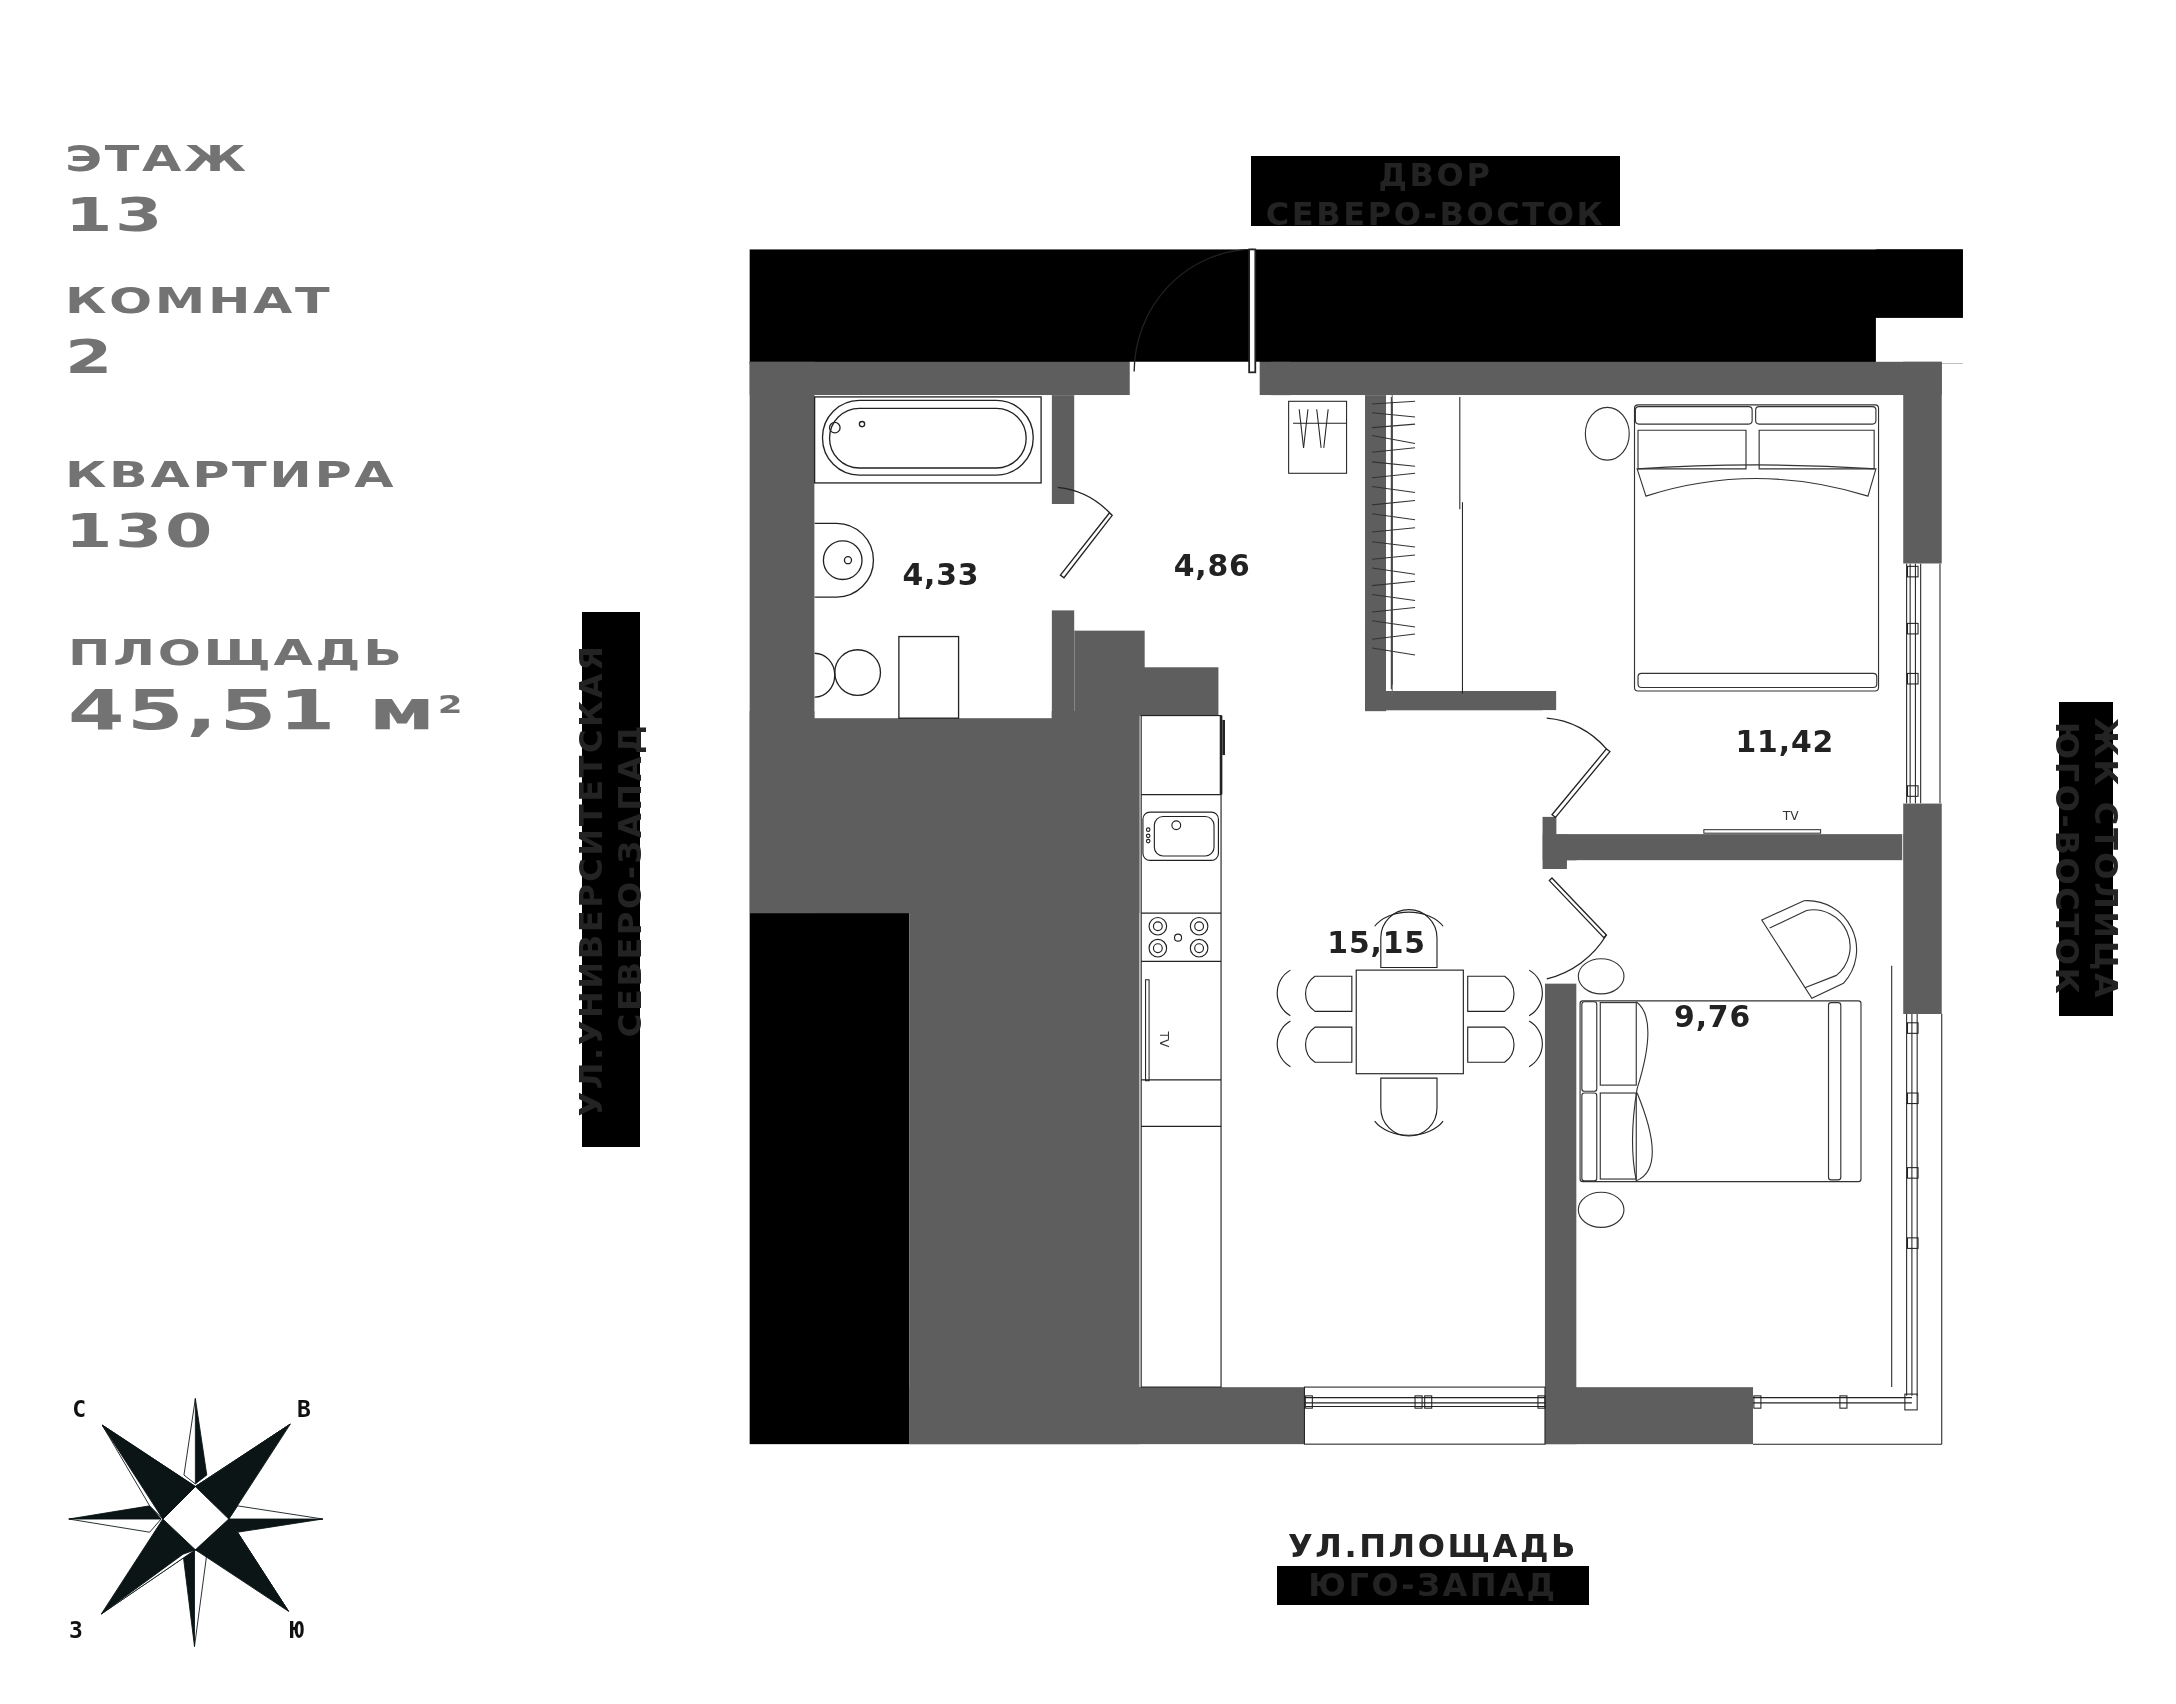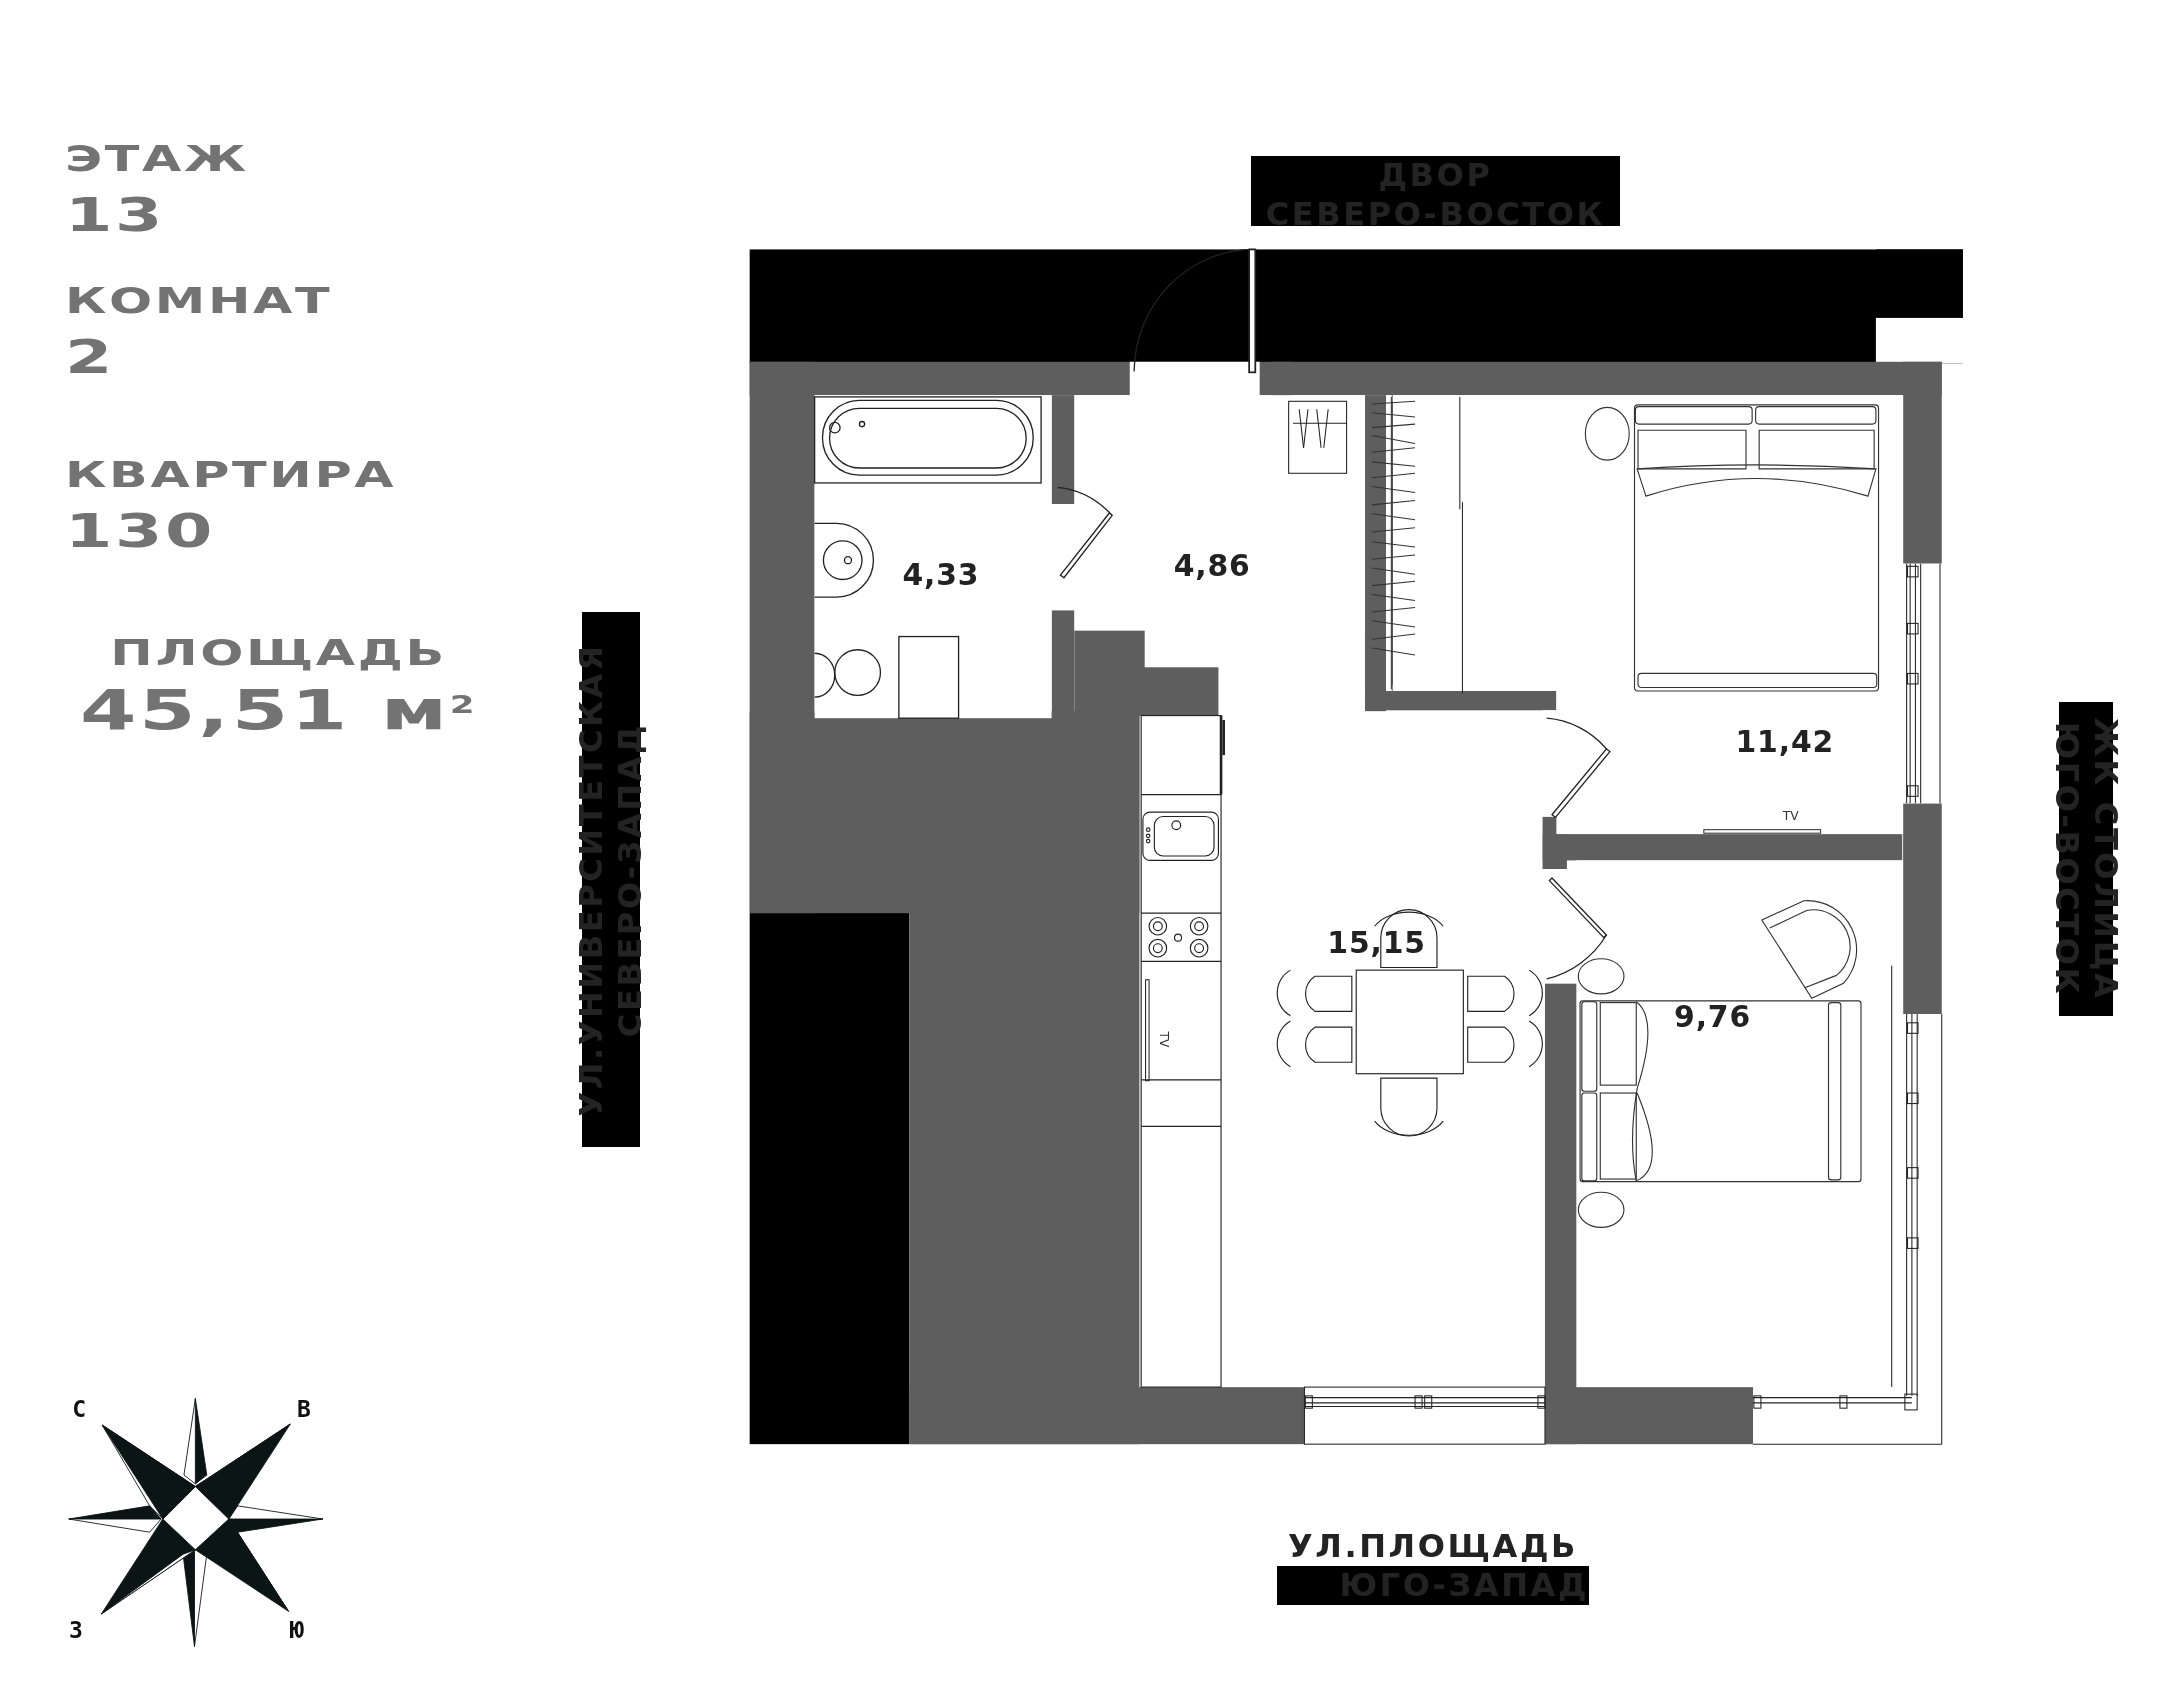--- a/index.html
+++ b/index.html
@@ -24,32 +24,32 @@
   <span class="val" style="margin-top:8.8px;">13</span>
 </div>
 <div class="info" style="top:282px;">
   <span class="lbl">КОМНАТ</span>
   <span class="val" style="margin-top:8.8px;">2</span>
 </div>
 <div class="info" style="top:456px;">
   <span class="lbl">КВАРТИРА</span>
   <span class="val" style="margin-top:8.8px;">130</span>
 </div>
-<div class="info" style="top:634px;left:80px;text-align:center;">
+<div class="info" style="top:634px;left:68px;">
   <span class="lbl">ПЛОЩАДЬ</span>
   <span class="val big" style="margin-top:5.3px;"><span>45,51 м</span><sup>2</sup></span>
 </div>
 
 <div class="side" style="left:1251px;top:156px;width:369px;height:70px;">
   <span>ДВОР</span>
   <span>СЕВЕРО-ВОСТОК</span>
 </div>
 <div class="side" style="left:1277px;top:1527px;width:312px;height:72px;background:linear-gradient(#fff 0,#fff 0);">
   <span style="background:transparent;">УЛ.ПЛОЩАДЬ</span>
-  <span style="background:#000;text-align:right;">ЮГО-ЗАПАД</span>
+  <span style="background:#000;">ЮГО-ЗАПАД</span>
 </div>
 <div class="side" style="left:582px;top:612px;width:58px;height:535px;">
   <div style="position:absolute;left:50%;top:50%;transform:translate(-50%,-50%) rotate(-90deg);width:535px;">
     <span>УЛ.УНИВЕРСИТЕТСКАЯ</span>
     <span>СЕВЕРО-ЗАПАД</span>
   </div>
 </div>
 <div class="side" style="left:2059px;top:702px;width:54px;height:314px;">
   <div style="position:absolute;left:50%;top:50%;transform:translate(-50%,-50%) rotate(90deg);width:314px;">
     <span>ЖК СТОЛИЦА</span>

